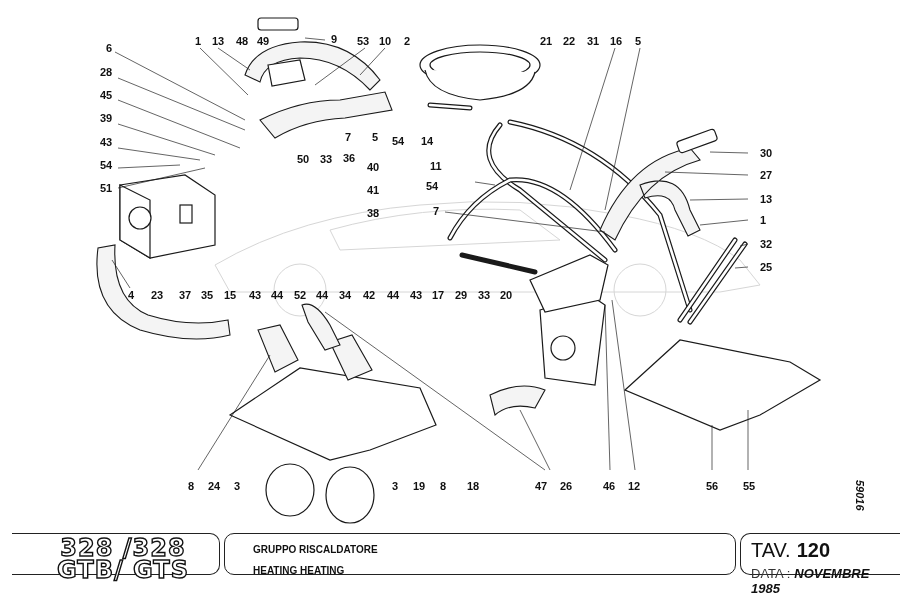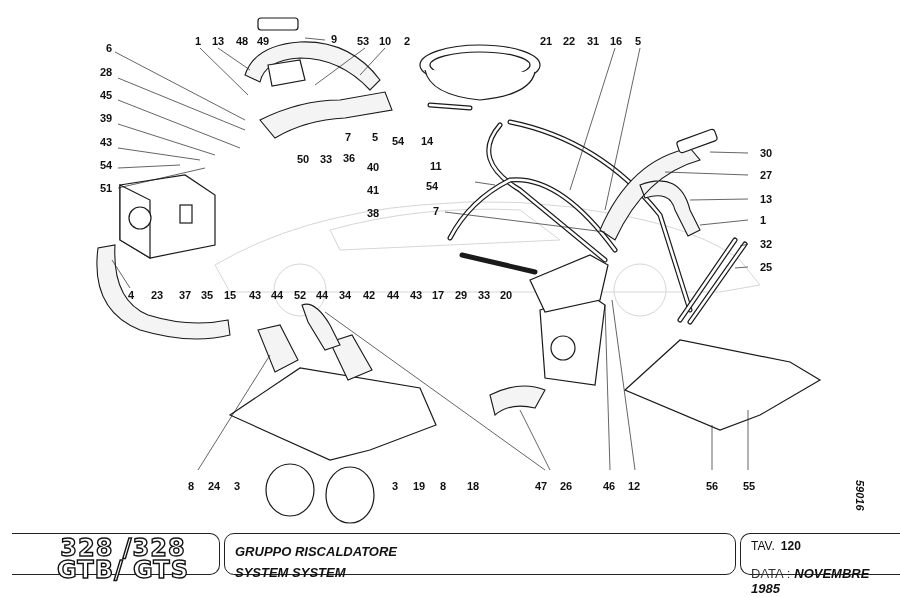--- a/index.html
+++ b/index.html
@@ -19,23 +19,23 @@
 
   
   .tb { position:absolute; top:533px; height:42px; border:1.5px solid #222; box-sizing:border-box; background:#fff; }
   .tb-model { left:12px; width:208px; border-radius:0 10px 10px 0; border-left:none; }
   .tb-title { left:224px; width:512px; border-radius:10px; }
   .tb-info { left:740px; width:160px; border-radius:10px 0 0 10px; border-right:none; }
   .model-line { position:absolute; left:26px; width:170px; text-align:center; font-size:24px;
                 font-weight:bold; letter-spacing:1px; line-height:22px; color:#fff;
                 -webkit-text-stroke:1.4px #111; font-family:"DejaVu Sans", sans-serif; }
   .model-l1 { top:3px; } .model-l2 { top:25px; }
-  .title-it, .title-en { position:absolute; left:10px; font-size:13px; font-style:italic; font-weight:bold; }
+  .title-it, .title-en { position:absolute; left:28px; font-size:10px; font-weight:bold; }
   .title-it { top:10px; } .title-en { top:31px; }
-  .tav { position:absolute; left:10px; top:5px; font-size:12px; }
+  .tav { position:absolute; left:10px; top:5px; font-size:20px; }
   .tav-label { font-weight:normal; }
   .tav-num { font-weight:bold; margin-left:6px; }
   .date { position:absolute; left:10px; top:32px; font-size:13px; }
   .date-label { color:#333; }
   .date-val { font-style:italic; font-weight:bold; margin-left:4px; }
 </style>
 </head>
 <body>
 
 <svg id="diagram" viewBox="0 0 900 525">
@@ -219,21 +219,21 @@
 </svg>
 
 <div class="serial">59016</div>
 
 <div class="tb tb-model">
   <div class="model-line model-l1">328 /328</div>
   <div class="model-line model-l2">GTB/ GTS</div>
 </div>
 <div class="tb tb-title">
   <div class="title-it">GRUPPO RISCALDATORE</div>
-  <div class="title-en">SYSTEM SYSTEM</div>
+  <div class="title-en">HEATING HEATING</div>
 </div>
 <div class="tb tb-info">
   <div class="tav">
     <span class="tav-label">TAV.</span><span class="tav-num">120</span>
   </div>
   <div class="date">
     <span class="date-label">DATA :</span><span class="date-val">NOVEMBRE 1985</span>
   </div>
 </div>
 

